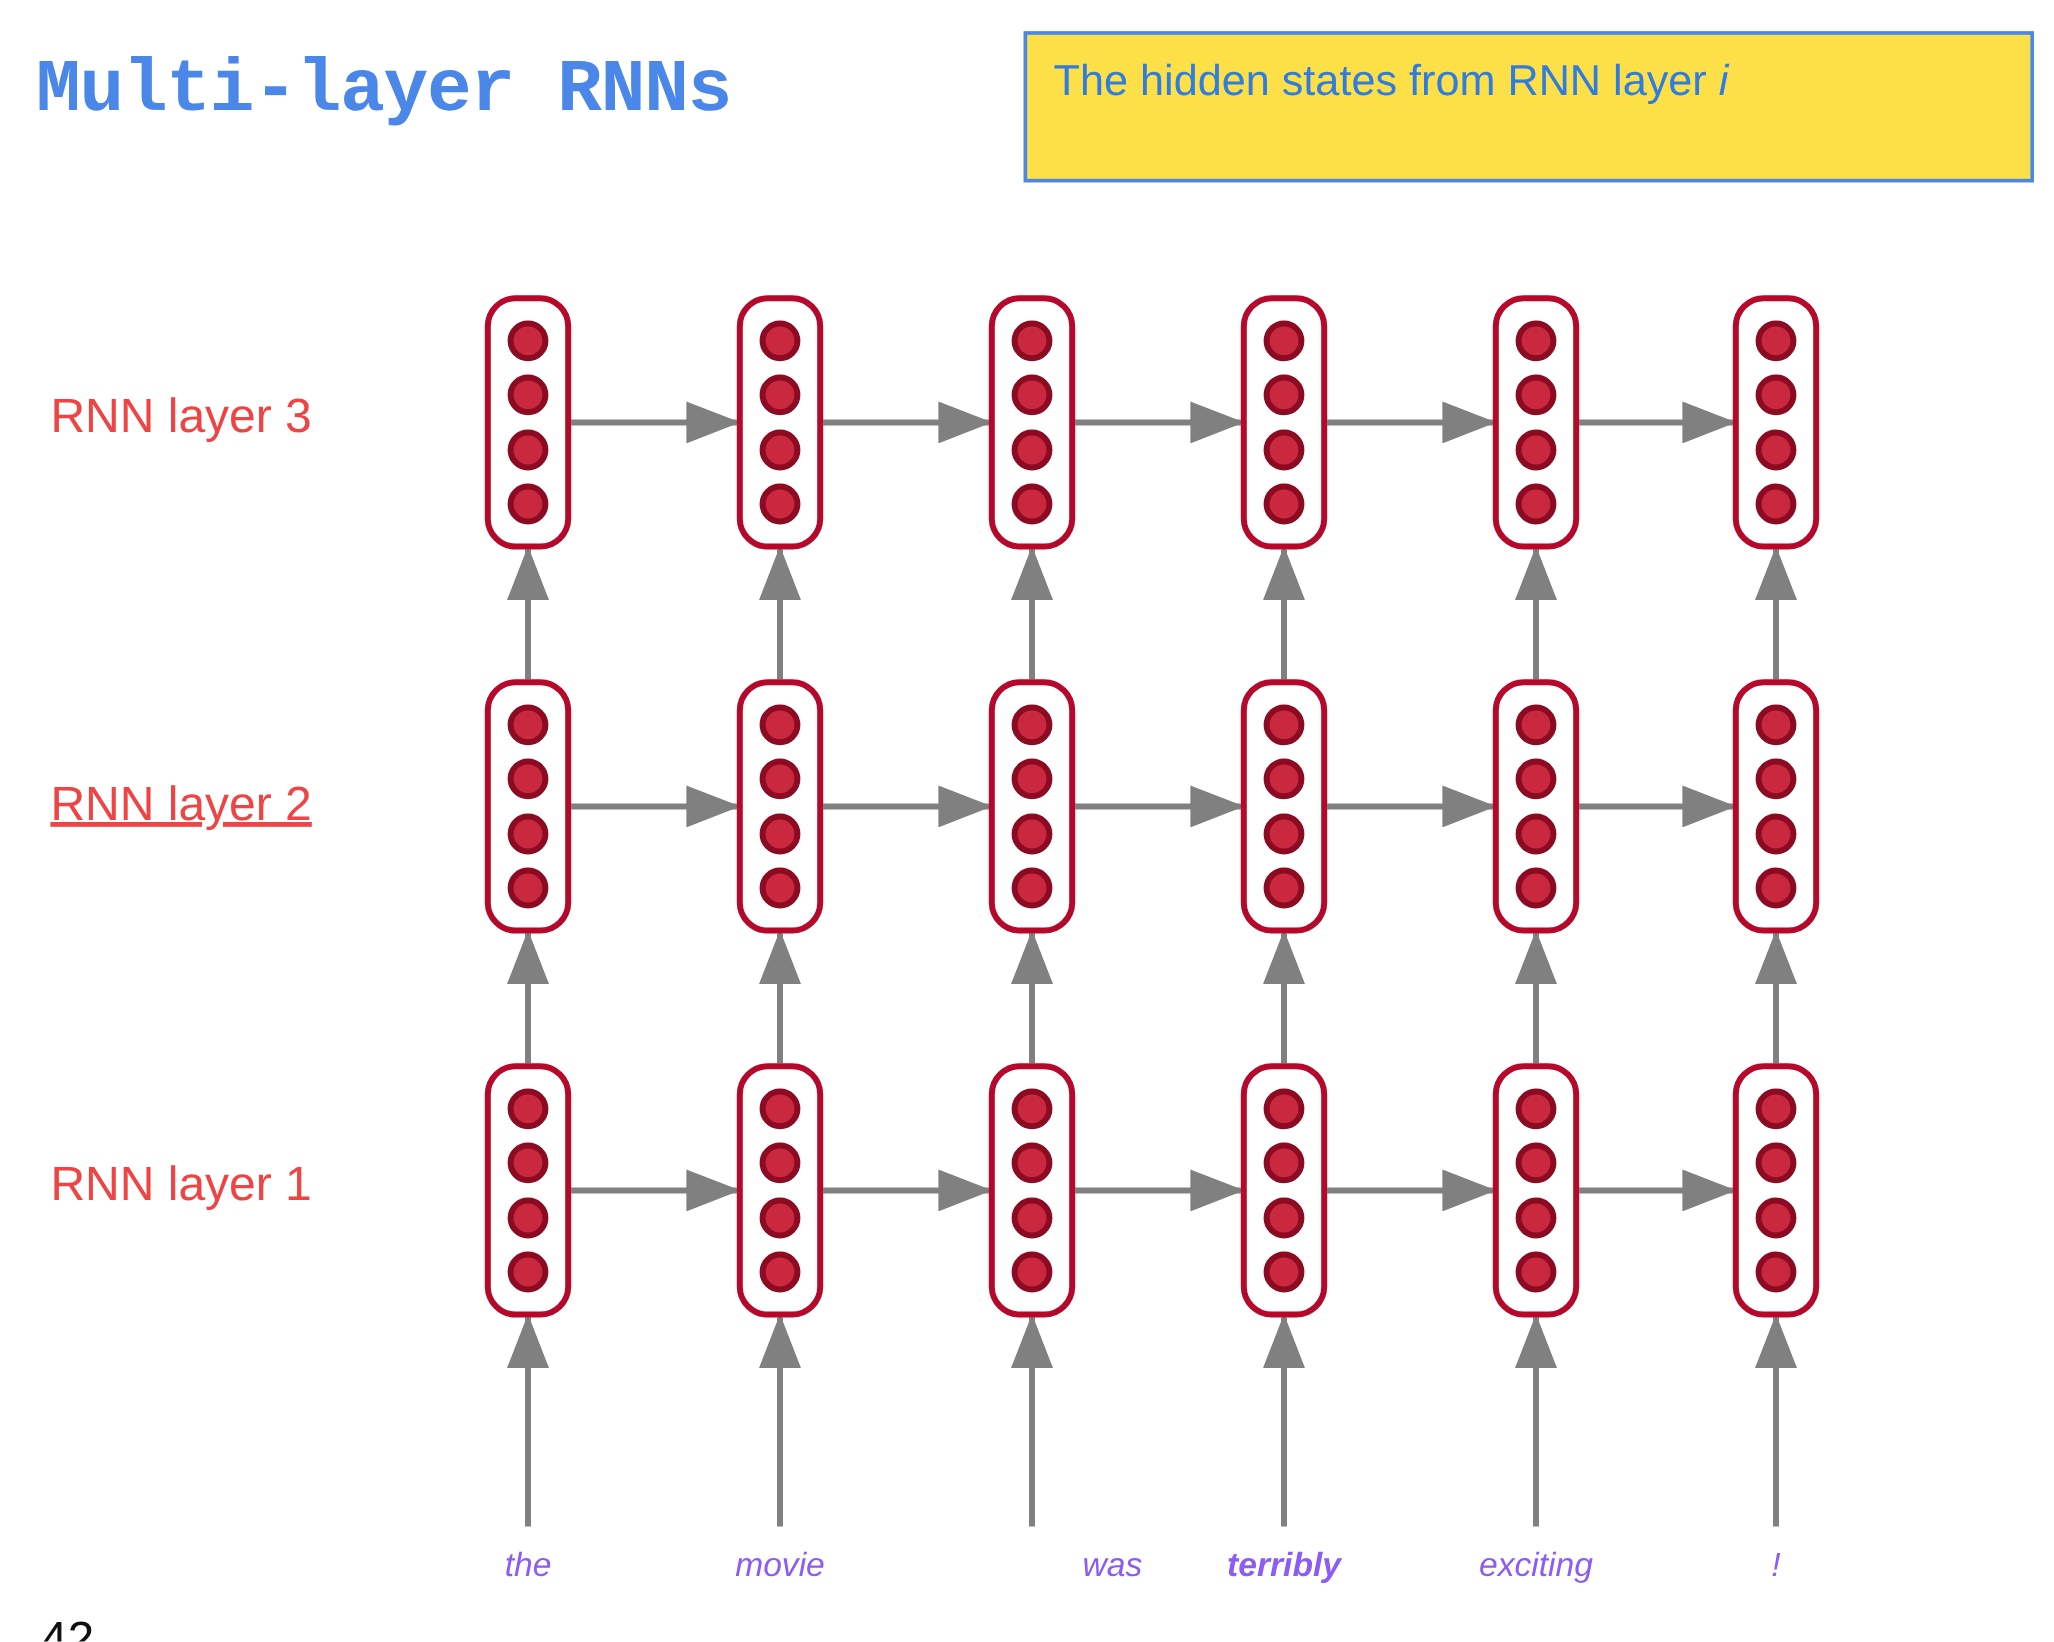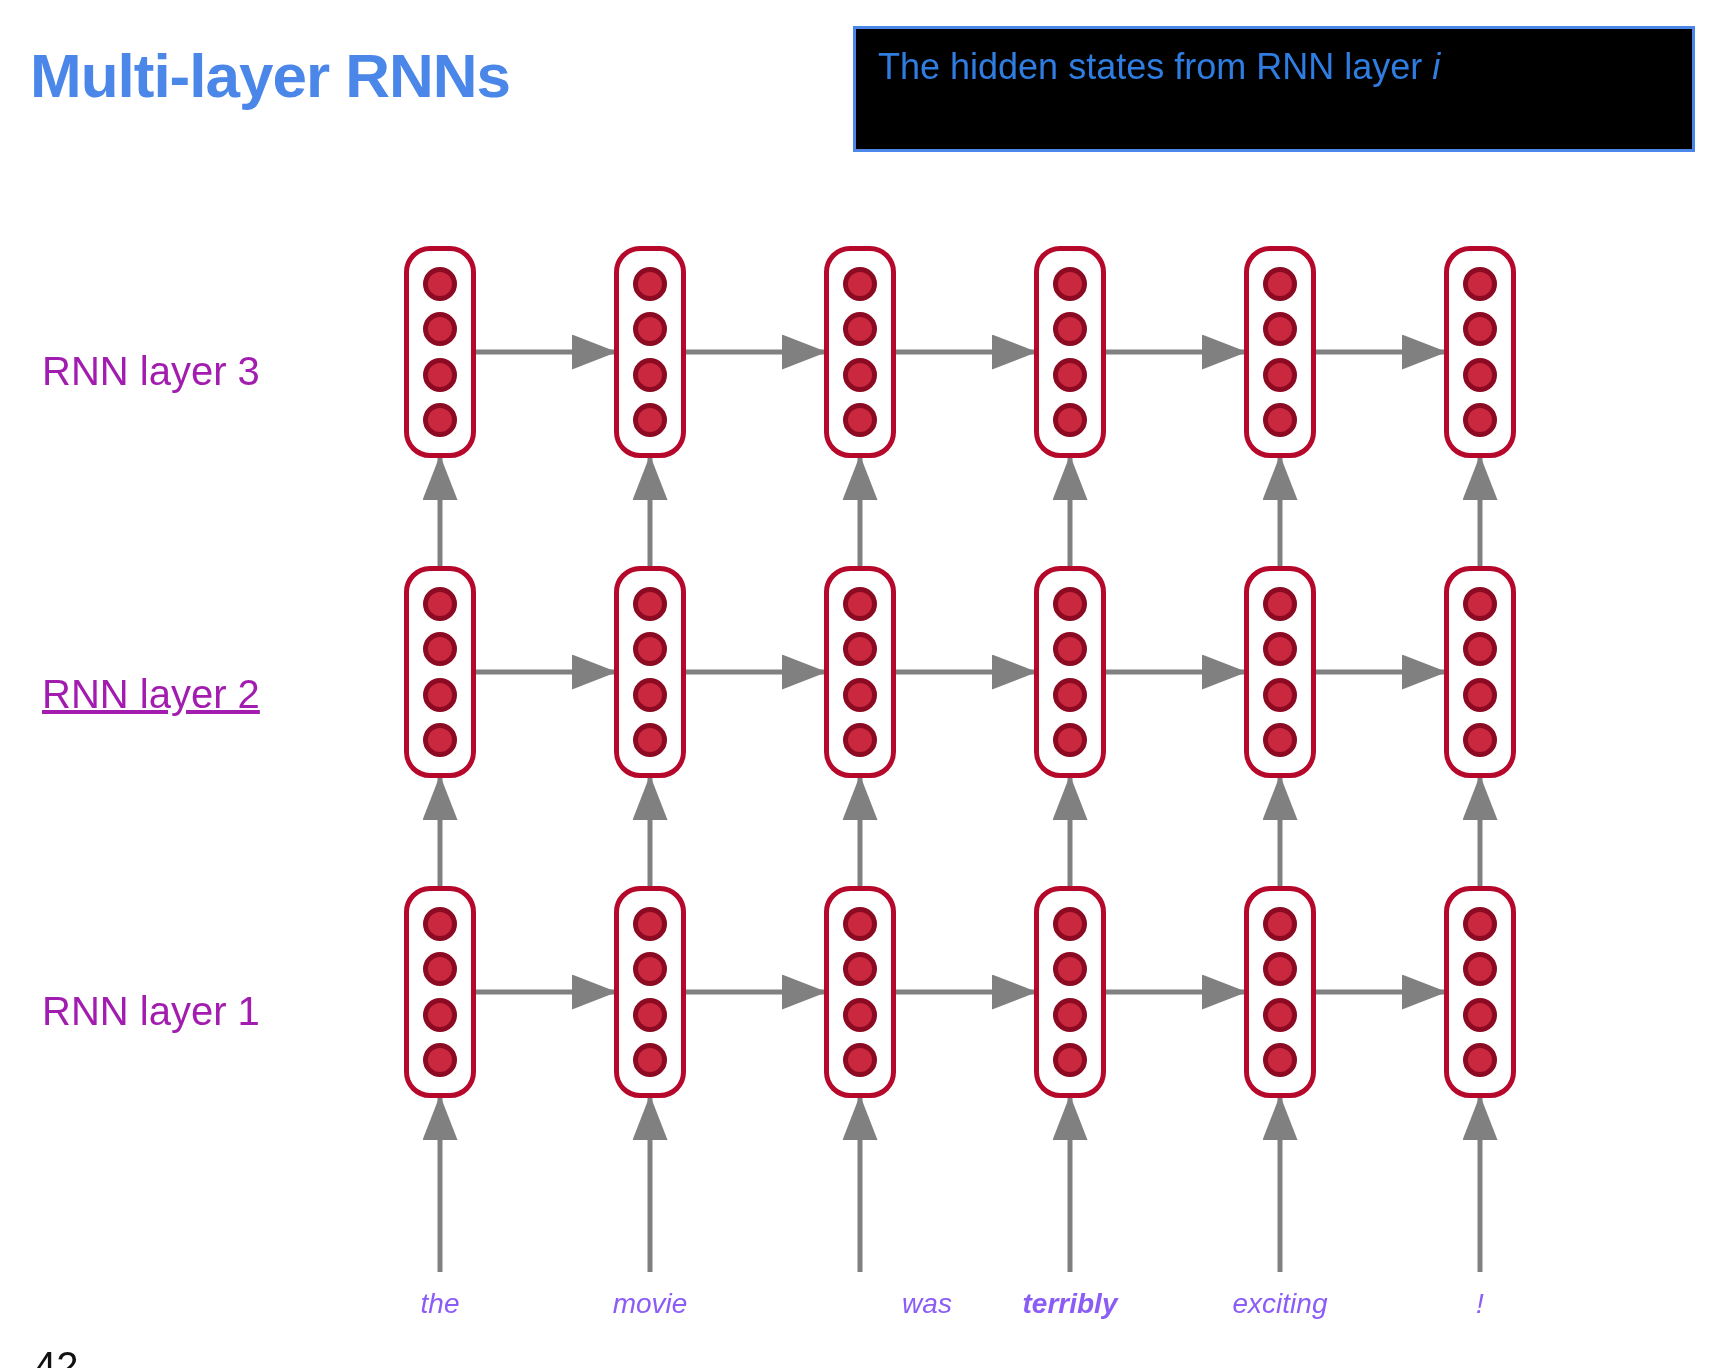--- a/index.html
+++ b/index.html
@@ -18,31 +18,32 @@
   
   #slide-title {
     position: absolute;
     left: 30px;
     top: 40px;
     font-size: 62px;
     font-weight: bold;
     color: #4a87e8;
     letter-spacing: -1px;
     white-space: nowrap;
+    font-family: Liberation Mono, monospace;
   }
 
   
   #callout-box {
     position: absolute;
     left: 853px;
     top: 26px;
     width: 842px;
     height: 126px;
     border: 3px solid #4a87e8;
-    background: #000000;
+    background: #fde047;
     box-sizing: border-box;
     text-align: right;
   }
   .callout-line {
     position: absolute;
     left: 22px;
     font-size: 36px;
     color: #2f7de1;
     white-space: nowrap;
     font-family: "Liberation Sans", sans-serif;
@@ -51,23 +52,22 @@
   #callout-line-2 { top: 68px; }
   .callout-italic {
     font-style: italic;
   }
 
   
   .layer-label {
     position: absolute;
     left: 42px;
     font-size: 40px;
-    color: #a21caf;
+    color: #ef4444;
     white-space: nowrap;
-    margin-top: 24px;
   }
   #layer-label-3 { top: 325px; }
   #layer-label-2 { top: 648px; text-decoration: underline; }
   #layer-label-1 { top: 965px; }
 
   
   .rnn-cell {
     position: absolute;
     width: 72px;
     height: 212px;

